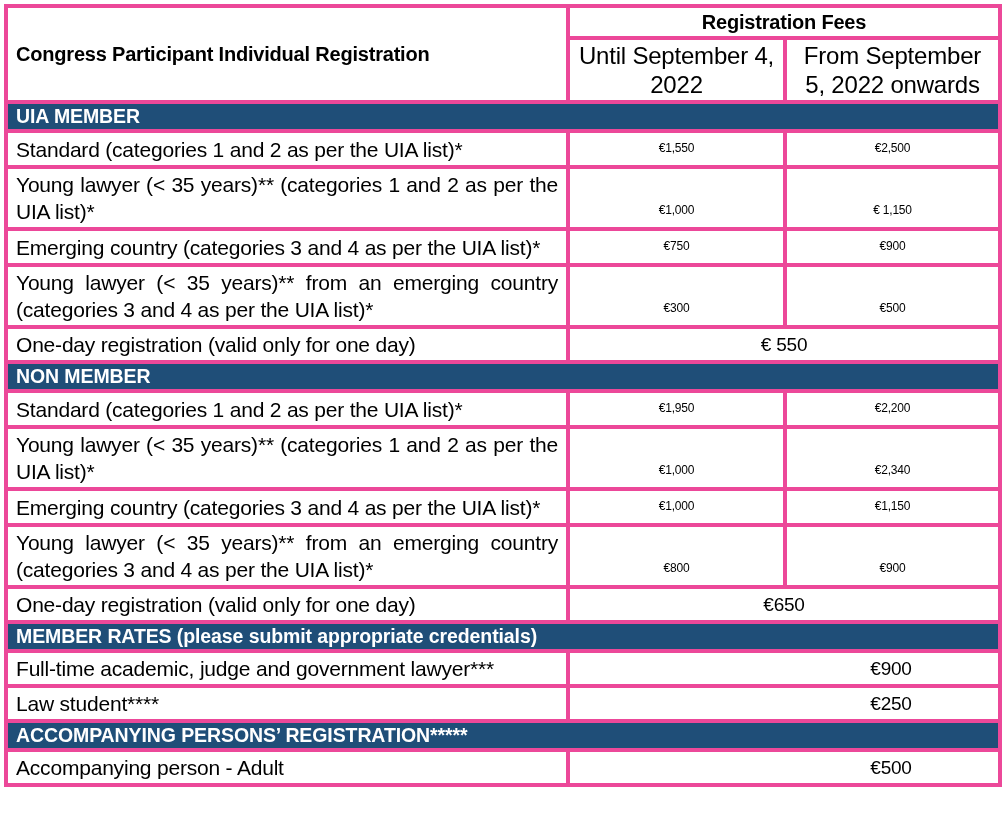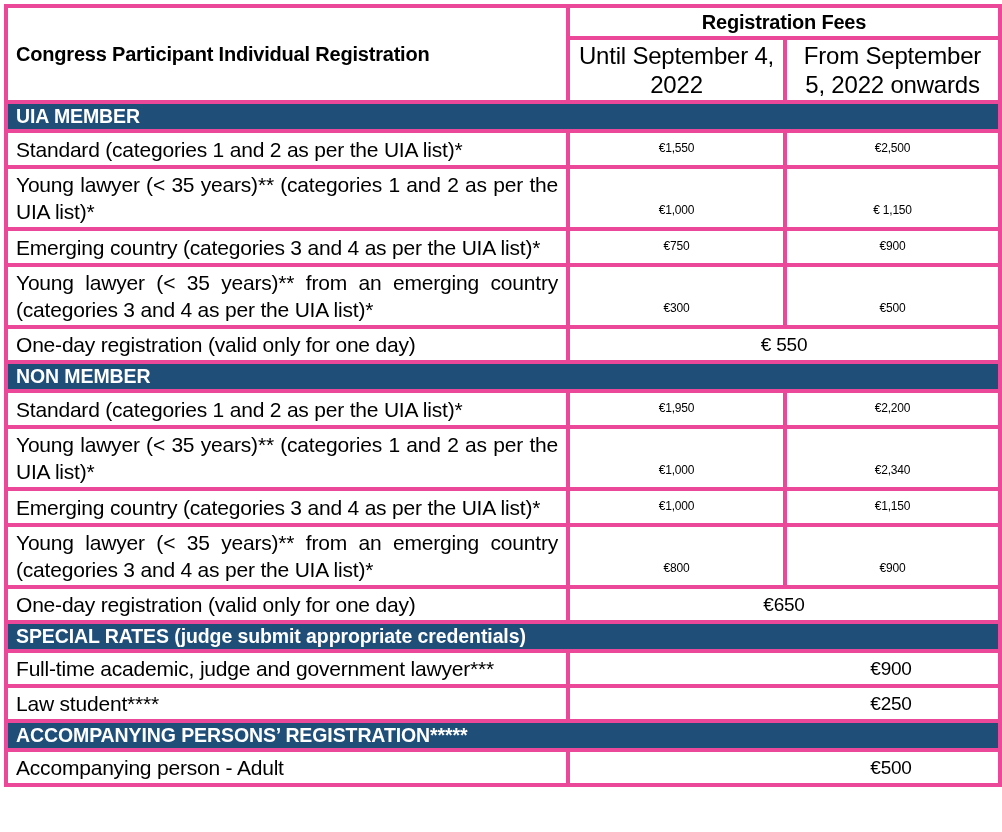--- a/index.html
+++ b/index.html
@@ -177,21 +177,21 @@
         <tr>
           <td class="label-cell">Young lawyer (&lt; 35 years)** from an emerging country (categories 3 and 4 as per the UIA list)*</td>
           <td class="fee-cell">€800</td>
           <td class="fee-cell">€900</td>
         </tr>
         <tr>
           <td class="label-cell">One-day registration (valid only for one day)</td>
           <td class="fee-merged-cell" colspan="2">€650</td>
         </tr>
         <tr class="band-row">
-          <td colspan="3">SPECIAL RATES (judge submit appropriate credentials)</td>
+          <td colspan="3">MEMBER RATES (please submit appropriate credentials)</td>
         </tr>
         <tr>
           <td class="label-cell">Full-time academic, judge and government lawyer***</td>
           <td class="fee-merged-right-cell" colspan="2">
             <div class="right-half">€900</div>
           </td>
         </tr>
         <tr>
           <td class="label-cell">Law student****</td>
           <td class="fee-merged-right-cell" colspan="2">

